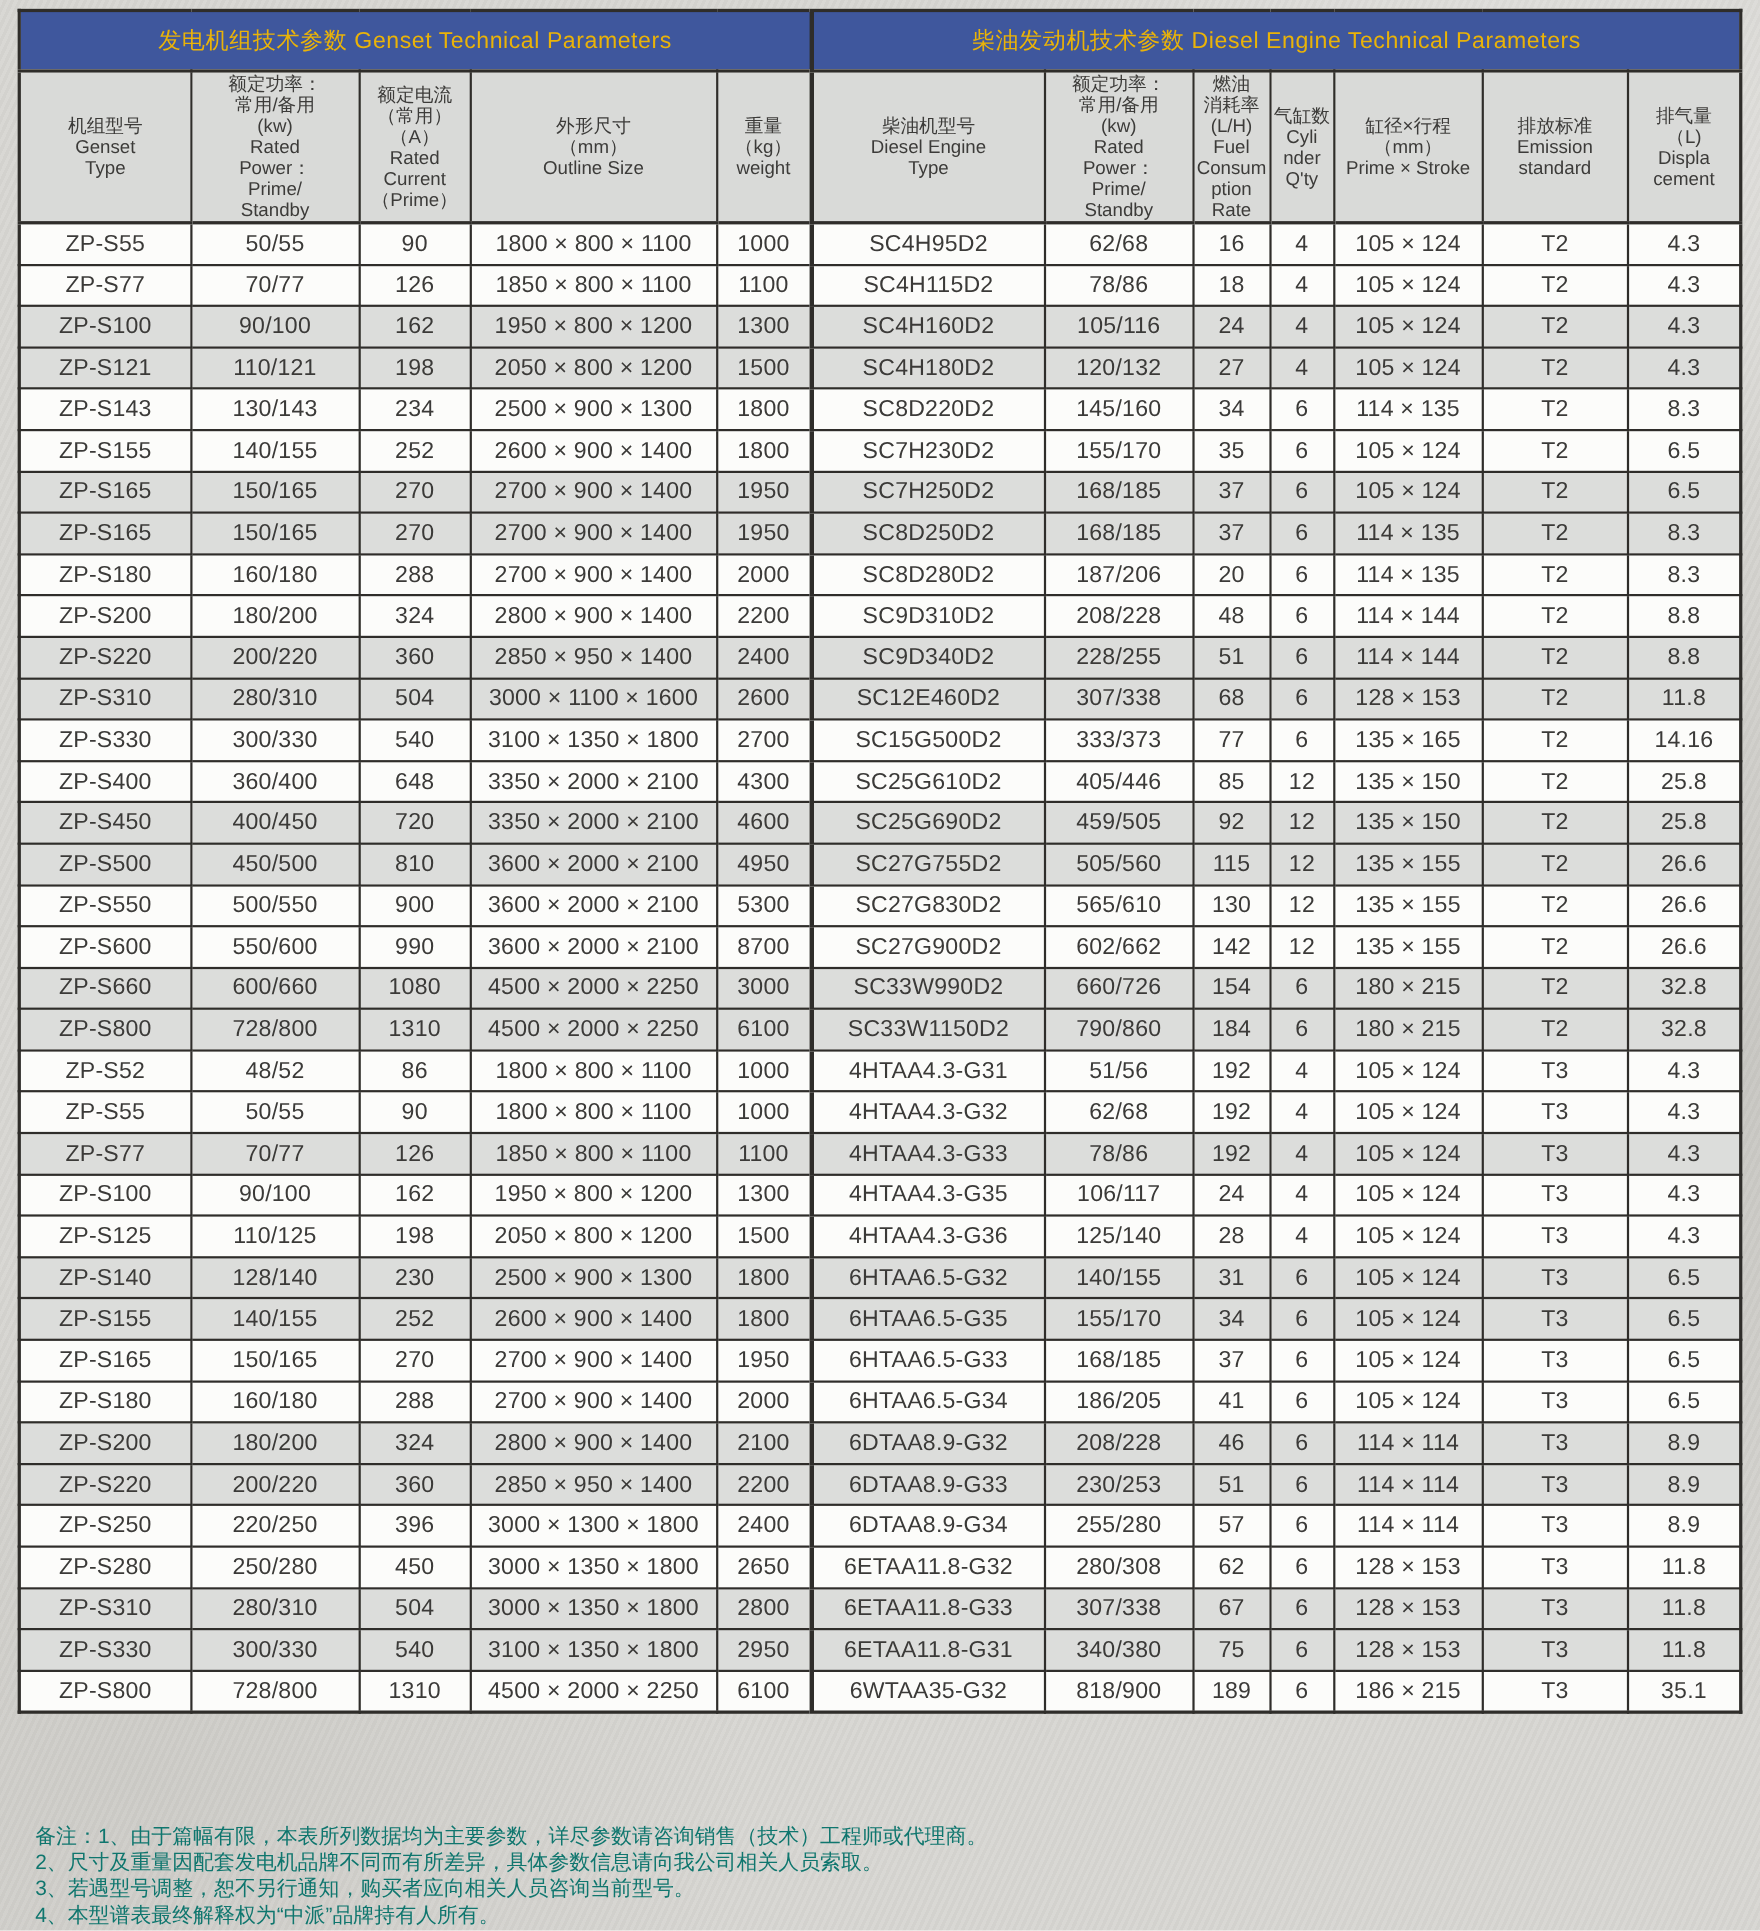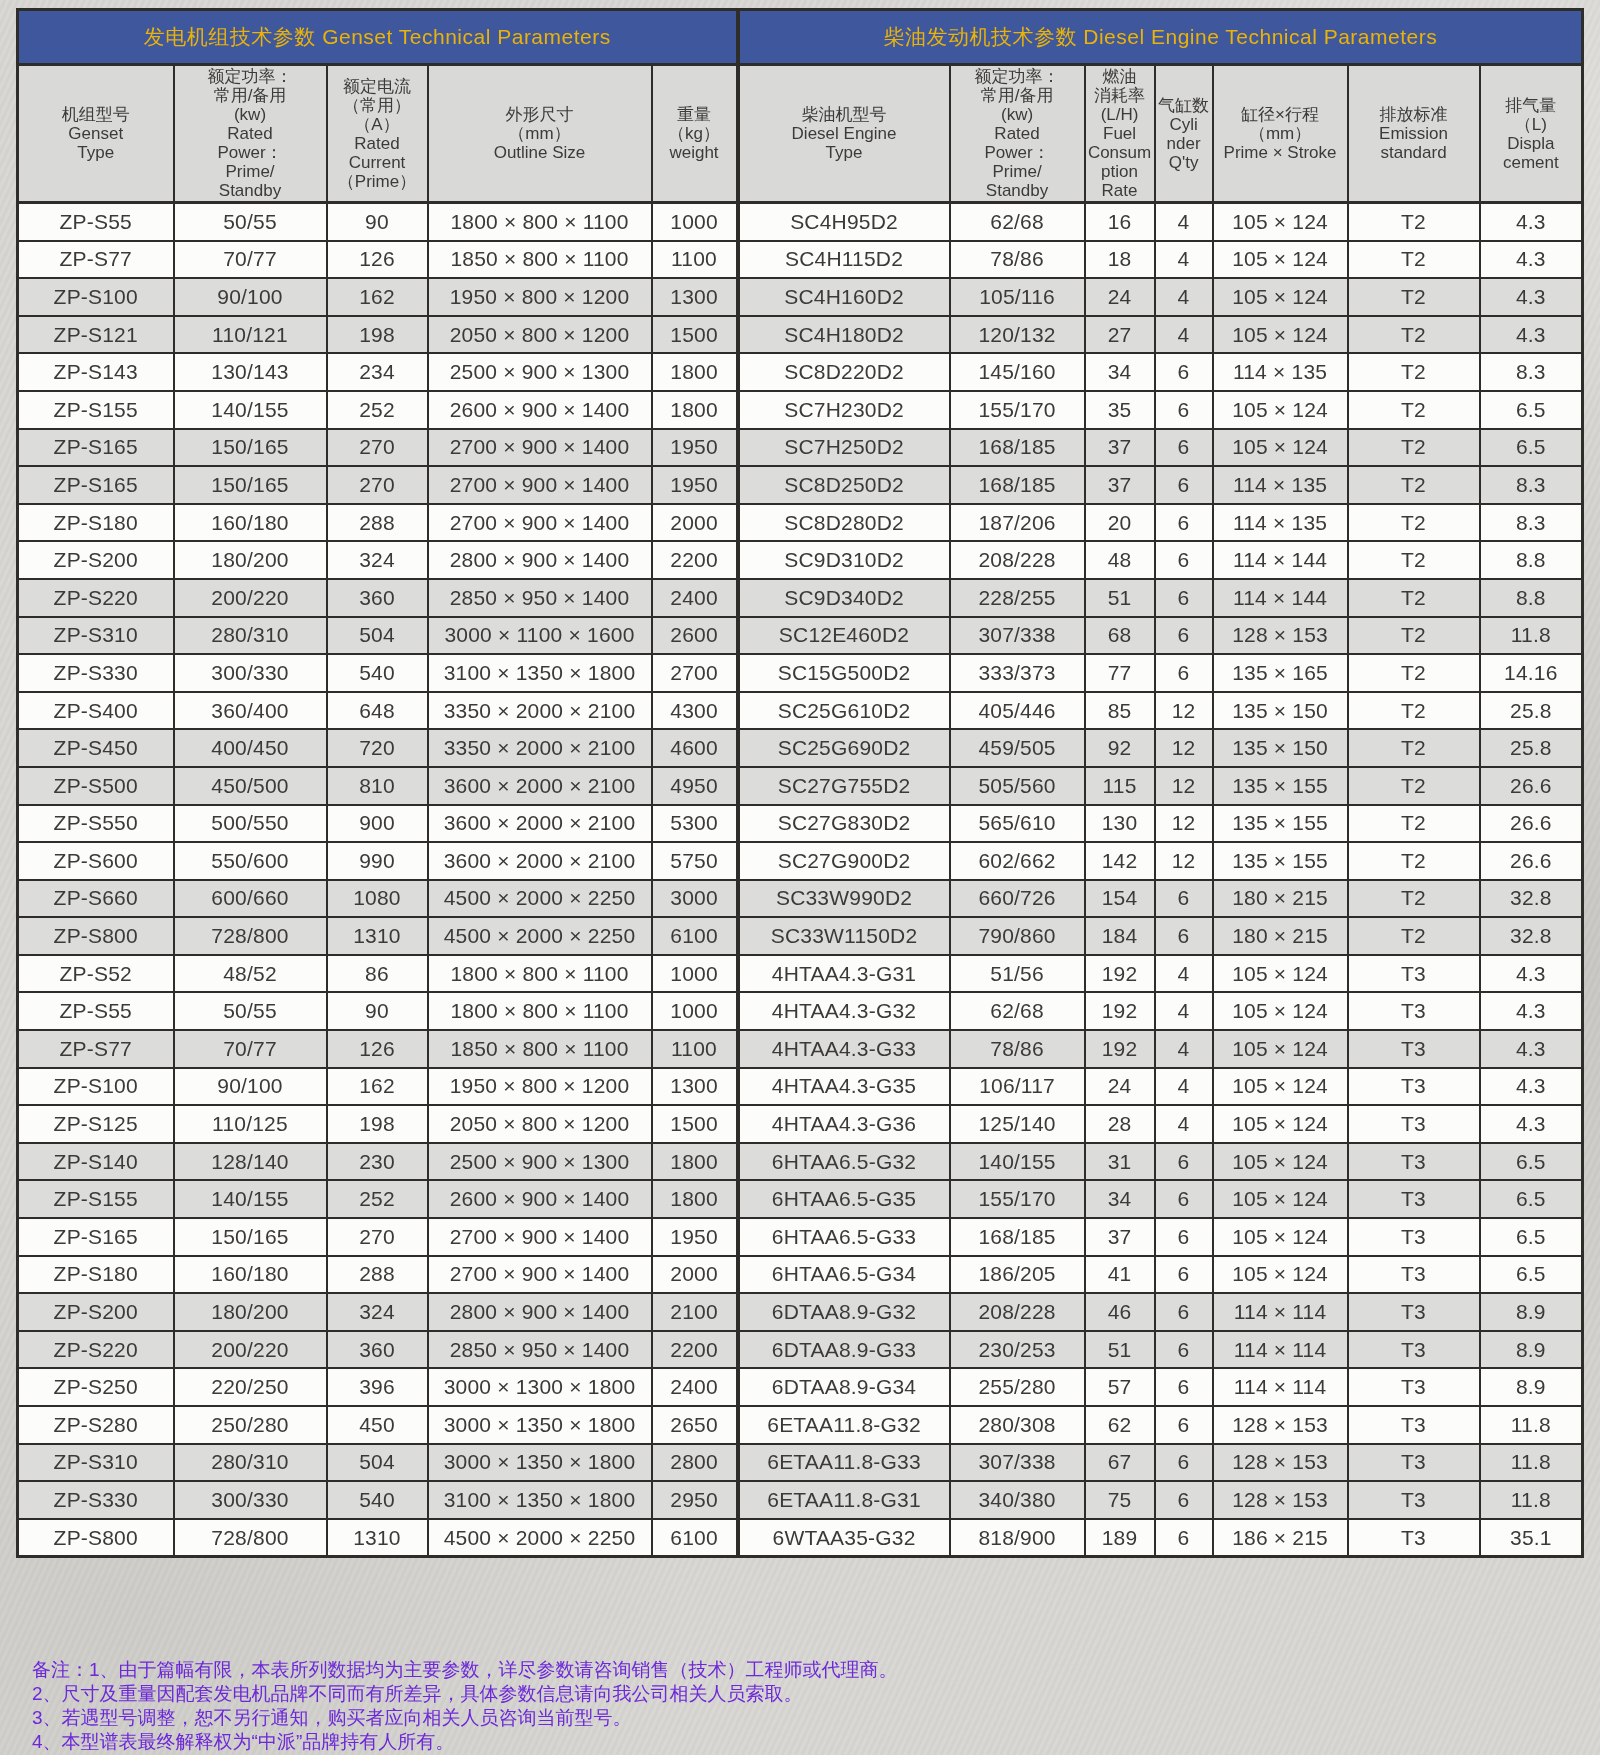--- a/index.html
+++ b/index.html
@@ -46,21 +46,21 @@
   .spec tbody td{
     height:35.6px;font-size:21px;color:var(--text);
     background:var(--row-white);letter-spacing:.2px;
   }
   .spec tbody tr.gray td{background:var(--row-gray);}
   .spec td:nth-child(6),
   .spec tr.cols th:nth-child(6),
   .spec th.sep{border-left-width:4px;}
   .notes{
     position:absolute;left:16px;top:1650px;width:1540px;
-    color:#6d28d9;font-size:19px;line-height:24px;
+    color:#0f766e;font-size:19px;line-height:24px;
   }
   .notes p{margin:0;}
 </style>
 </head>
 <body>
 
 <div class="sheet">
   <table class="spec">
     <colgroup>
       <col style="width:156px">
@@ -374,21 +374,21 @@
     <td>12</td>
     <td>135 × 155</td>
     <td>T2</td>
     <td>26.6</td>
   </tr>
         <tr class="white">
     <td>ZP-S600</td>
     <td>550/600</td>
     <td>990</td>
     <td>3600 × 2000 × 2100</td>
-    <td>5750</td>
+    <td>8700</td>
     <td>SC27G900D2</td>
     <td>602/662</td>
     <td>142</td>
     <td>12</td>
     <td>135 × 155</td>
     <td>T2</td>
     <td>26.6</td>
   </tr>
         <tr class="gray">
     <td>ZP-S660</td>

